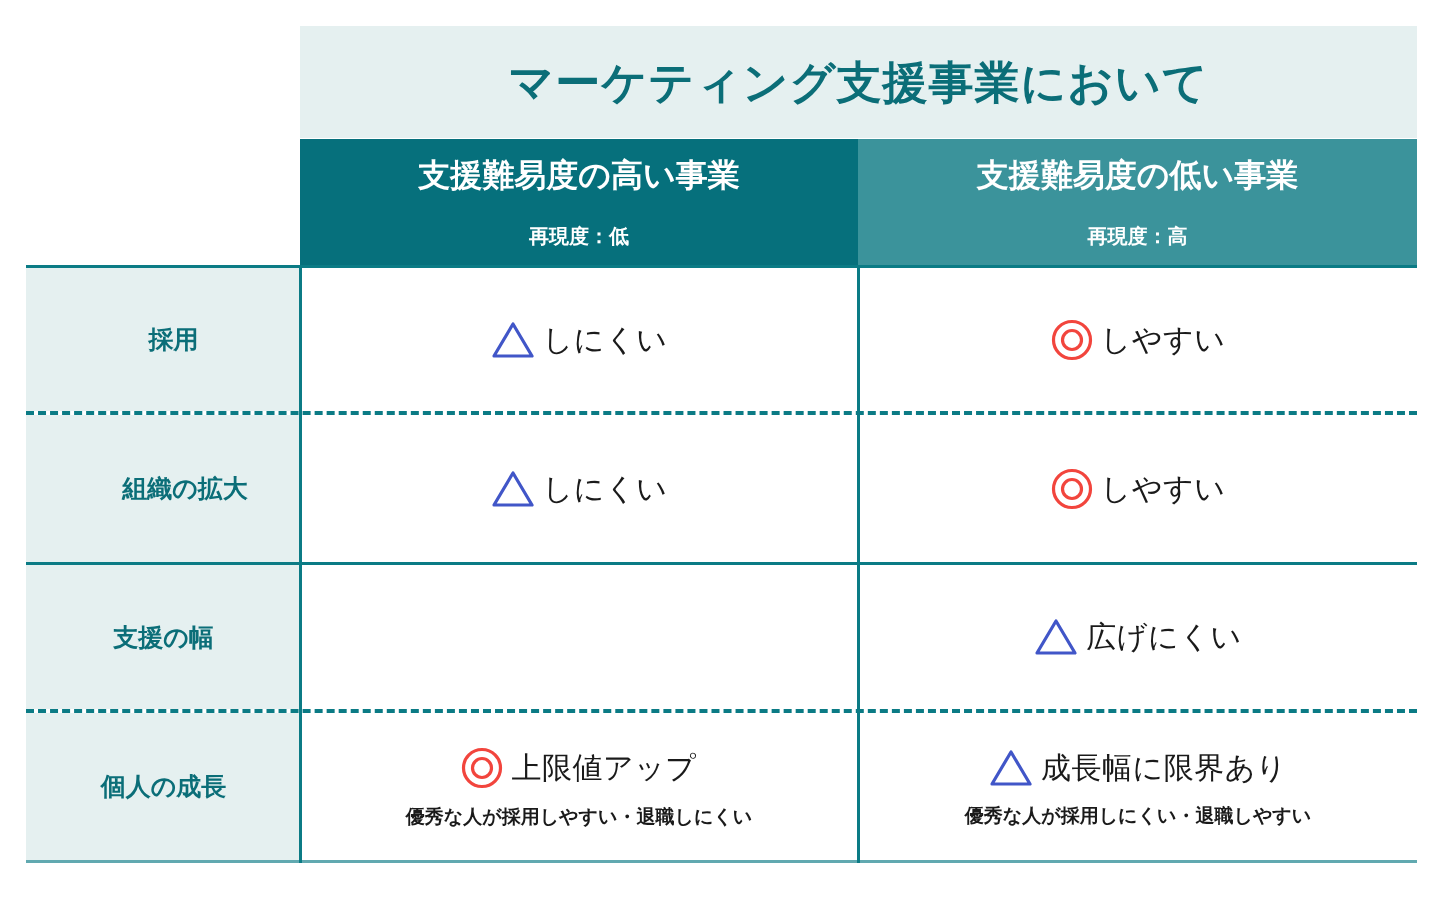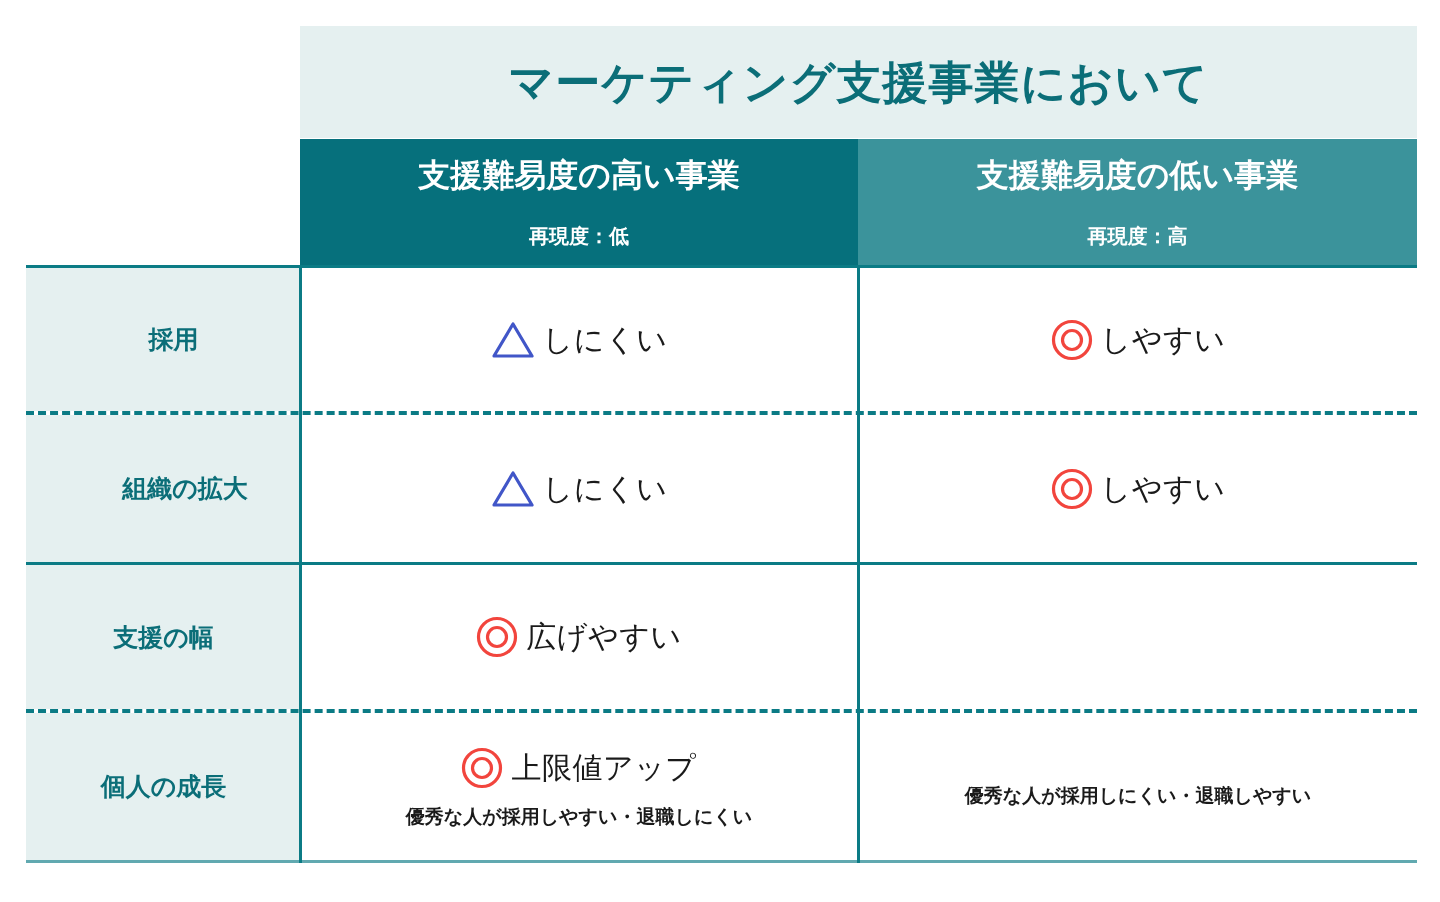--- a/index.html
+++ b/index.html
@@ -230,45 +230,52 @@
       <span class="icon">
         <svg width="42" height="42" viewBox="0 0 42 42">
             <circle cx="21" cy="21" r="18.5" fill="none" stroke="#f2453d" stroke-width="3.2"></circle>
             <circle cx="21" cy="21" r="9.5" fill="none" stroke="#f2453d" stroke-width="3.2"></circle>
           </svg>
       </span>
       <span class="cell-text">しやすい</span>
     </div>
   </div>
 
-  <div class="cell" style="left:301px;top:565px;width:556px;height:144px;">
+  <div class="cell" style="left:859px;top:565px;width:558px;height:144px;">
+    <div class="cell-line">
+      <span class="icon">
+        <svg width="44" height="40" viewBox="0 0 44 40">
+            <path d="M22 4 L41 36 L3 36 Z" fill="none" stroke="#4156c8" stroke-width="3.2" stroke-linejoin="round"></path>
+          </svg>
+      </span>
+      <span class="cell-text">広げにくい</span>
+    </div>
+  </div>
+
+  <div class="cell" style="left:301px;top:713px;width:556px;height:147px;">
     <div class="cell-line">
       <span class="icon">
         <svg width="42" height="42" viewBox="0 0 42 42">
             <circle cx="21" cy="21" r="18.5" fill="none" stroke="#f2453d" stroke-width="3.2"></circle>
             <circle cx="21" cy="21" r="9.5" fill="none" stroke="#f2453d" stroke-width="3.2"></circle>
           </svg>
       </span>
-      <span class="cell-text">広げやすい</span>
-    </div>
-  </div>
-
-  <div class="cell" style="left:301px;top:713px;width:556px;height:147px;">
-    <div class="cell-line">
-      <span class="icon">
-        <svg width="42" height="42" viewBox="0 0 42 42">
-            <circle cx="21" cy="21" r="18.5" fill="none" stroke="#f2453d" stroke-width="3.2"></circle>
-            <circle cx="21" cy="21" r="9.5" fill="none" stroke="#f2453d" stroke-width="3.2"></circle>
-          </svg>
-      </span>
       <span class="cell-text">上限値アップ</span>
     </div>
     <div class="cell-note">優秀な人が採用しやすい・退職しにくい</div>
   </div>
   <div class="cell" style="left:859px;top:713px;width:558px;height:147px;">
+    <div class="cell-line">
+      <span class="icon">
+        <svg width="44" height="40" viewBox="0 0 44 40">
+            <path d="M22 4 L41 36 L3 36 Z" fill="none" stroke="#4156c8" stroke-width="3.2" stroke-linejoin="round"></path>
+          </svg>
+      </span>
+      <span class="cell-text">成長幅に限界あり</span>
+    </div>
     <div class="cell-note">優秀な人が採用しにくい・退職しやすい</div>
   </div>
 
   <div class="hrule hrule-top"></div>
   <div class="hdash hdash-1"></div>
   <div class="hrule hrule-mid"></div>
   <div class="hdash hdash-2"></div>
   <div class="hrule hrule-bottom"></div>
   <div class="vrule vrule-a"></div>
   <div class="vrule vrule-b"></div>

